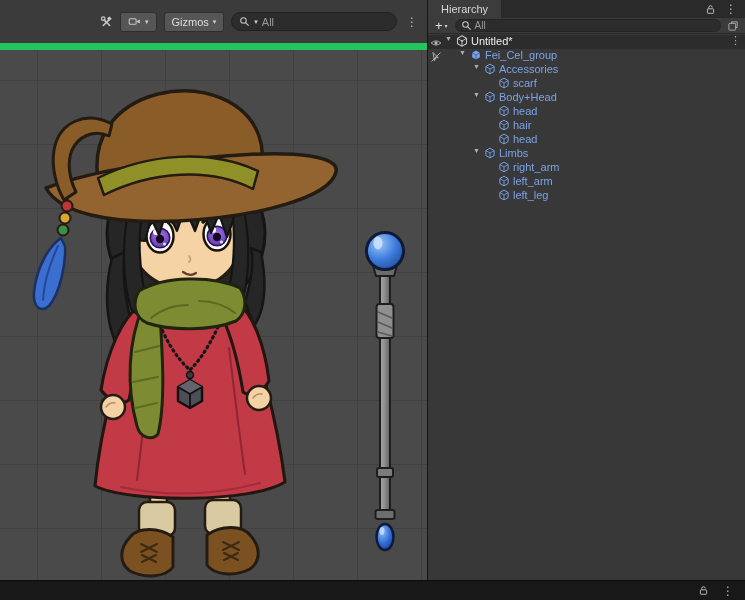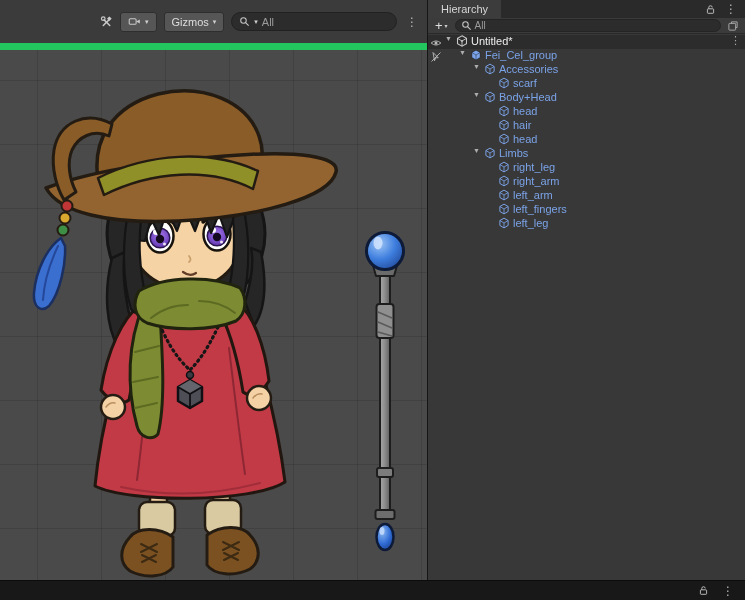--- a/index.html
+++ b/index.html
@@ -347,51 +347,31 @@
         <span class="lbl blue">Limbs</span>
       </div>
       <div class="row lvl3">
         <span class="fold"></span>
         <span class="icn blue">
             <svg viewBox="0 0 16 16" width="12" height="12">
               <path d="M8 1.5 13.5 4.7v6.6L8 14.5 2.5 11.3V4.7Z" fill="none" stroke="currentColor" stroke-width="1.3"></path>
               <path d="M2.5 4.7 8 8l5.5-3.3M8 8v6.5" fill="none" stroke="currentColor" stroke-width="1.1"></path>
             </svg>
           </span>
-        <span class="lbl blue">right_leg</span>
-      </div>
-      <div class="row lvl3">
-        <span class="fold"></span>
-        <span class="icn blue">
-            <svg viewBox="0 0 16 16" width="12" height="12">
-              <path d="M8 1.5 13.5 4.7v6.6L8 14.5 2.5 11.3V4.7Z" fill="none" stroke="currentColor" stroke-width="1.3"></path>
-              <path d="M2.5 4.7 8 8l5.5-3.3M8 8v6.5" fill="none" stroke="currentColor" stroke-width="1.1"></path>
-            </svg>
-          </span>
         <span class="lbl blue">right_arm</span>
       </div>
       <div class="row lvl3">
         <span class="fold"></span>
         <span class="icn blue">
             <svg viewBox="0 0 16 16" width="12" height="12">
               <path d="M8 1.5 13.5 4.7v6.6L8 14.5 2.5 11.3V4.7Z" fill="none" stroke="currentColor" stroke-width="1.3"></path>
               <path d="M2.5 4.7 8 8l5.5-3.3M8 8v6.5" fill="none" stroke="currentColor" stroke-width="1.1"></path>
             </svg>
           </span>
         <span class="lbl blue">left_arm</span>
-      </div>
-      <div class="row lvl3">
-        <span class="fold"></span>
-        <span class="icn blue">
-            <svg viewBox="0 0 16 16" width="12" height="12">
-              <path d="M8 1.5 13.5 4.7v6.6L8 14.5 2.5 11.3V4.7Z" fill="none" stroke="currentColor" stroke-width="1.3"></path>
-              <path d="M2.5 4.7 8 8l5.5-3.3M8 8v6.5" fill="none" stroke="currentColor" stroke-width="1.1"></path>
-            </svg>
-          </span>
-        <span class="lbl blue">left_fingers</span>
       </div>
       <div class="row lvl3">
         <span class="fold"></span>
         <span class="icn blue">
             <svg viewBox="0 0 16 16" width="12" height="12">
               <path d="M8 1.5 13.5 4.7v6.6L8 14.5 2.5 11.3V4.7Z" fill="none" stroke="currentColor" stroke-width="1.3"></path>
               <path d="M2.5 4.7 8 8l5.5-3.3M8 8v6.5" fill="none" stroke="currentColor" stroke-width="1.1"></path>
             </svg>
           </span>
         <span class="lbl blue">left_leg</span>

